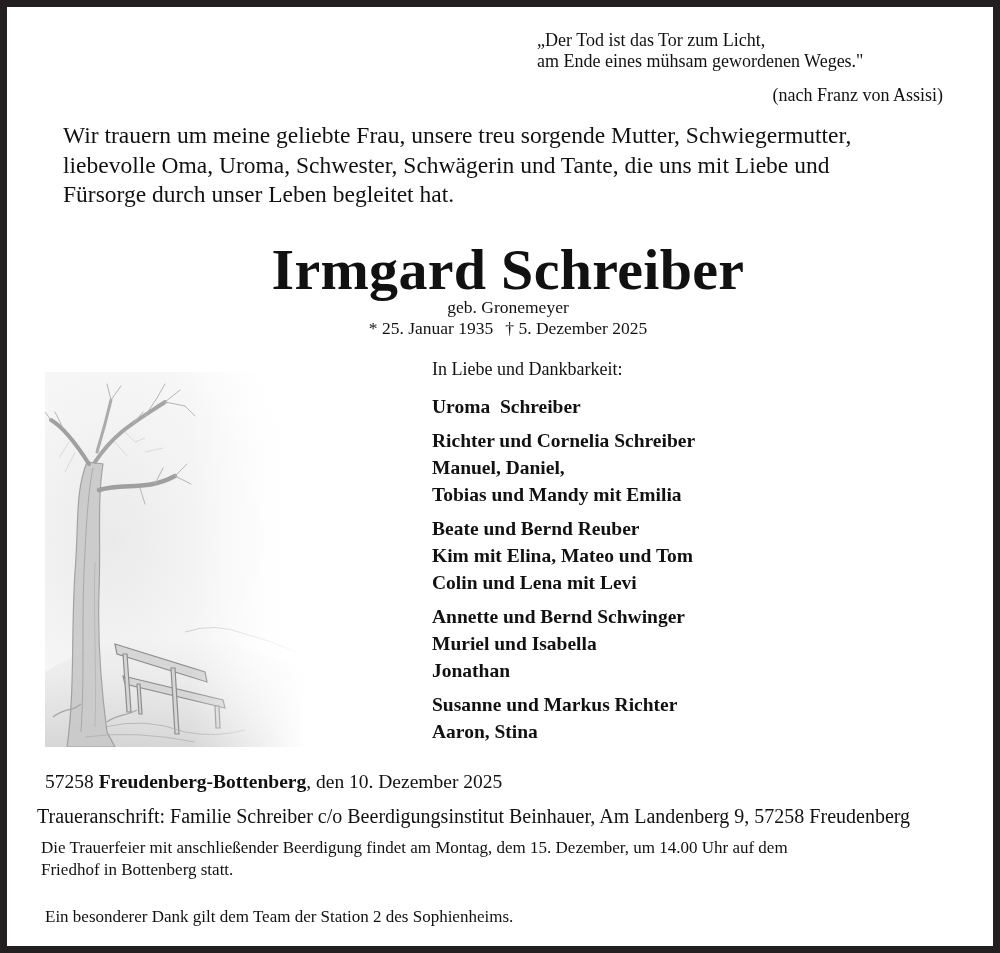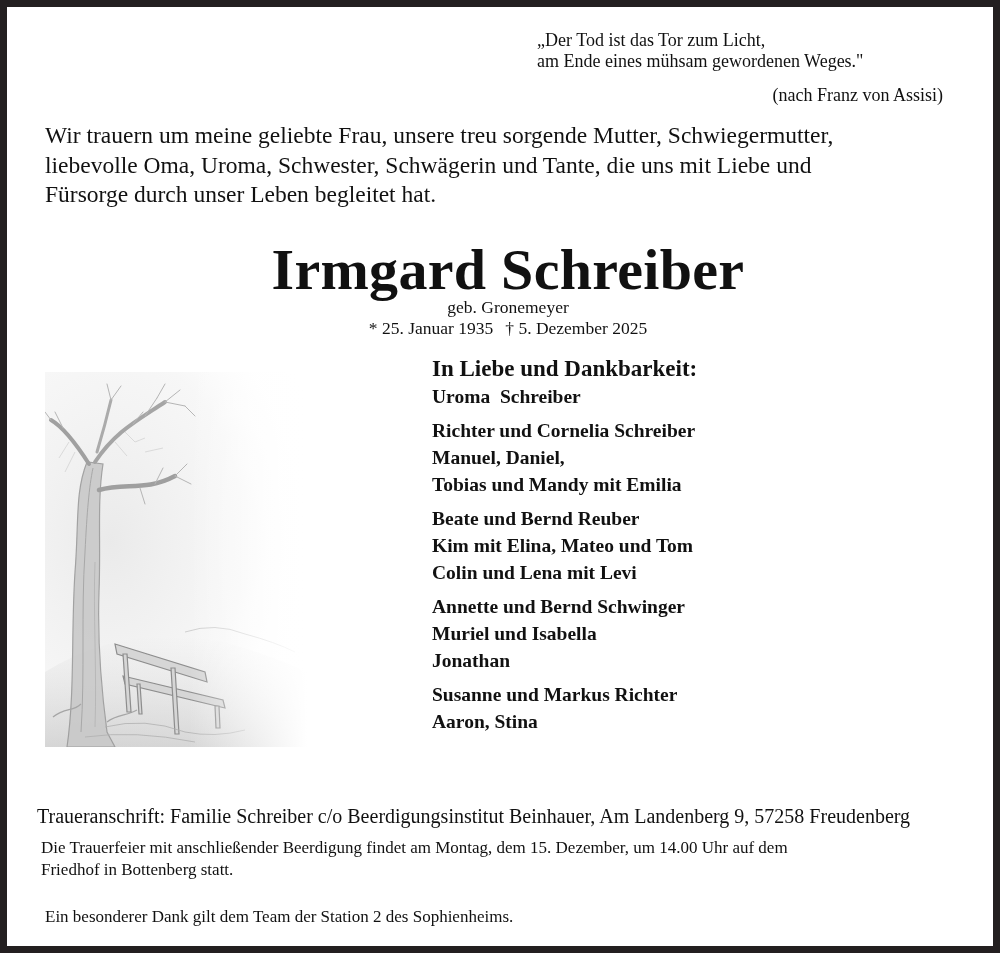--- a/index.html
+++ b/index.html
@@ -42,21 +42,21 @@
     }
 
     
     .intro {
       left: 38px;
       top: 114px;
       width: 930px;
       font-size: 23.5px;
       line-height: 29.5px;
     }
-    .intro .line { display: block; white-space: nowrap; }
+    .intro .line { display: block; white-space: nowrap; margin-left: 18px; }
 
     
     .name-block {
       left: 8px;
       top: 232px;
       width: 986px;
       text-align: center;
     }
     .deceased-name {
       font-weight: bold;
@@ -86,25 +86,24 @@
       height: 375px;
     }
 
     
     .signers {
       left: 425px;
       top: 350px;
       width: 520px;
     }
     .signers .lead {
-      font-size: 23px;
+      font-size: 18px;
       line-height: 24px;
       display: block;
-      margin-bottom: 2px;
-      font-weight: bold;
+      margin-bottom: 12px;
     }
     .sig-group {
       margin-bottom: 7px;
     }
     .sig-group .line {
       display: block;
       font-weight: bold;
       font-size: 19.5px;
       line-height: 27px;
       white-space: pre;
@@ -267,20 +266,24 @@
       <span class="line">Annette und Bernd Schwinger</span>
       <span class="line">Muriel und Isabella</span>
       <span class="line">Jonathan</span>
     </div>
     <div class="sig-group">
       <span class="line">Susanne und Markus Richter</span>
       <span class="line">Aaron, Stina</span>
     </div>
   </div>
 
+  <div class="abs place-line">
+    <span>57258</span>
+    <b>Freudenberg-Bottenberg</b><span>, den 10. Dezember 2025</span>
+  </div>
 
   <div class="abs address">Traueranschrift: Familie Schreiber c/o Beerdigungsinstitut Beinhauer, Am Landenberg 9, 57258 Freudenberg</div>
 
   <div class="abs ceremony">
     <span class="line">Die Trauerfeier mit anschließender Beerdigung findet am Montag, dem 15. Dezember, um 14.00 Uhr auf dem</span>
     <span class="line">Friedhof in Bottenberg statt.</span>
   </div>
 
   <div class="abs thanks">Ein besonderer Dank gilt dem Team der Station 2 des Sophienheims.</div>
 

